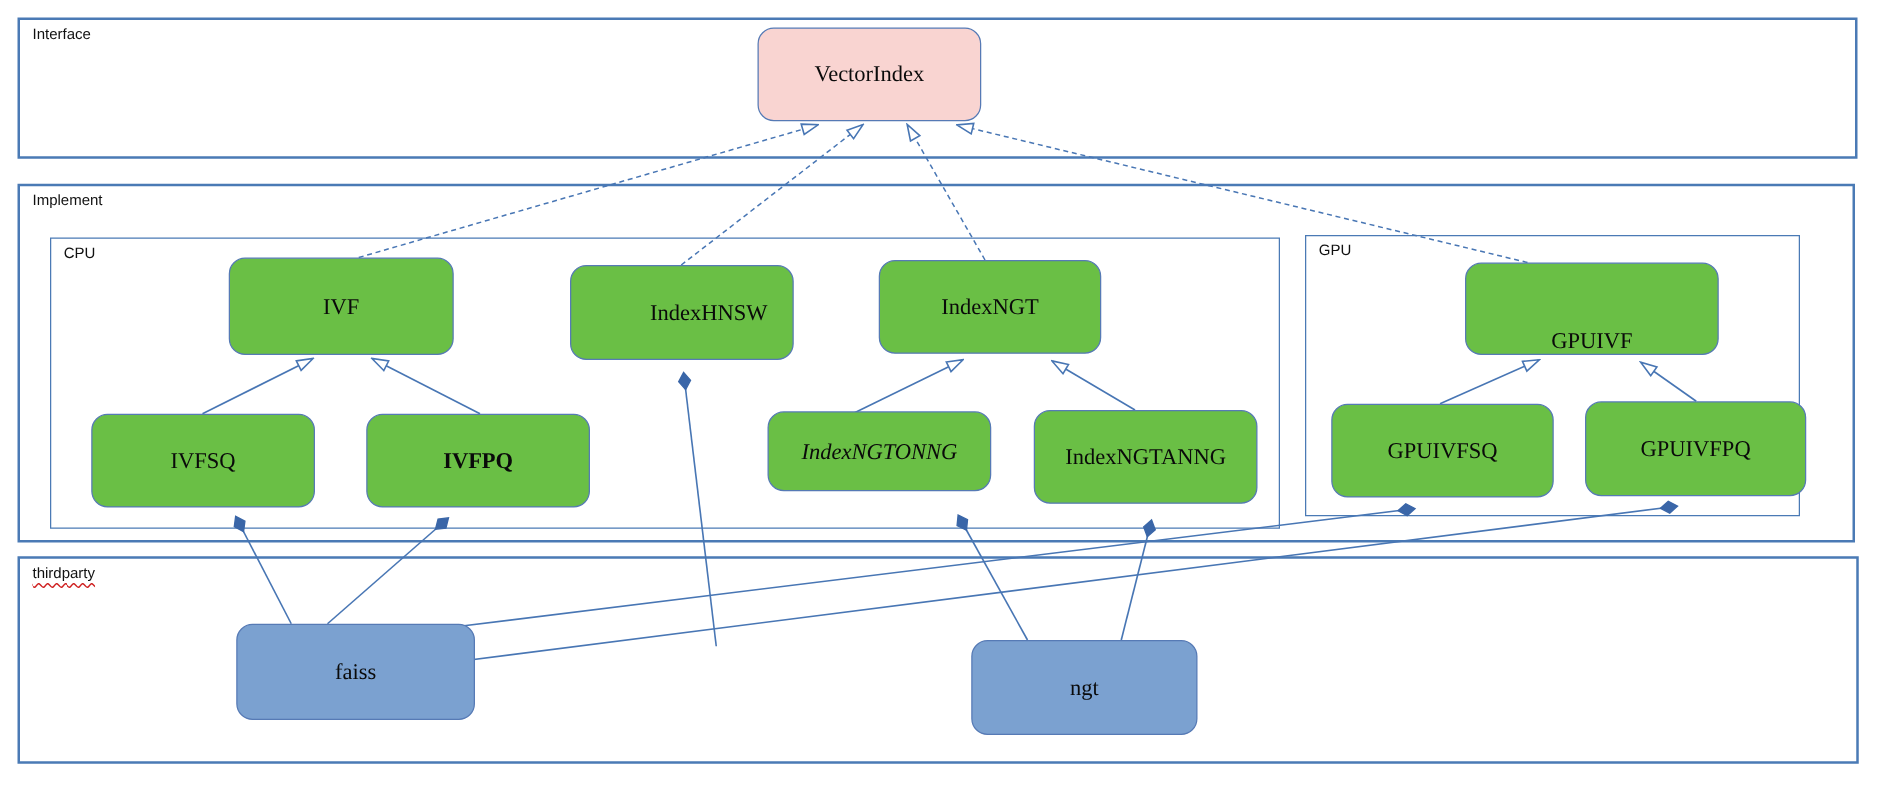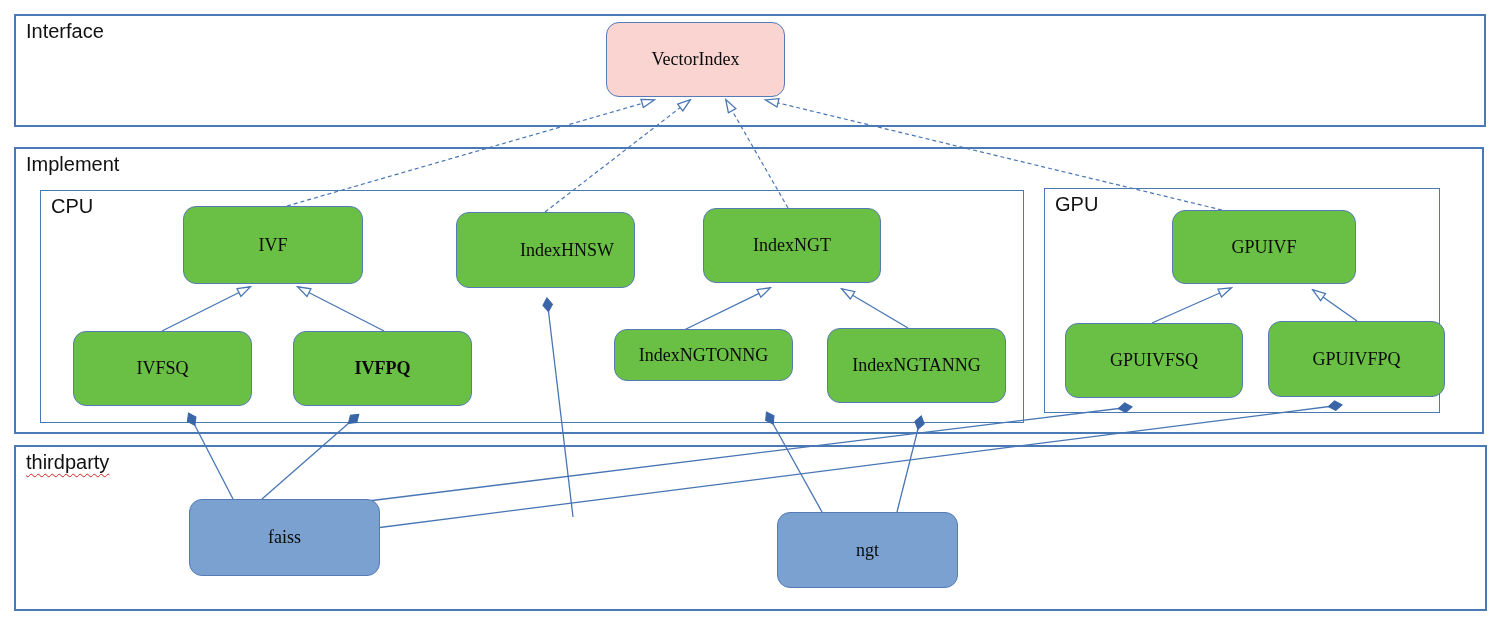--- a/index.html
+++ b/index.html
@@ -5,21 +5,21 @@
   html,body{margin:0;padding:0;background:#ffffff;}
   .canvas{
     position:relative;width:1503px;height:628px;background:#ffffff;overflow:hidden;
     font-family:"Liberation Sans",sans-serif;
   }
   .frame{
     position:absolute;border:2px solid #4a7ab5;background:transparent;box-sizing:border-box;
   }
   .frame.inner{border-width:1.5px;}
   .frame-label{
-    position:absolute;left:10px;top:4px;font-size:20px;color:#111111;
+    position:absolute;left:10px;top:4px;font-size:12px;color:#111111;
     font-family:"Liberation Sans",sans-serif;white-space:nowrap;
   }
   .frame-label.squiggle{
     text-decoration:underline;
     text-decoration-style:wavy;
     text-decoration-color:#cf2020;
     text-decoration-thickness:1px;
     text-underline-offset:4px;
   }
   .node{
@@ -106,28 +106,28 @@
   </div>
   <div class="node green" style="left:703px;top:208px;width:178px;height:75px;">
     <span>IndexNGT</span>
   </div>
   <div class="node green" style="left:73px;top:331px;width:179px;height:75px;">
     <span>IVFSQ</span>
   </div>
   <div class="node green" style="left:293px;top:331px;width:179px;height:75px;font-weight:bold;">
     <span>IVFPQ</span>
   </div>
-  <div class="node green" style="left:614px;top:329px;width:179px;height:52px;">
+  <div class="node green" style="left:614px;top:329px;width:179px;height:64px;font-style:italic;">
     <span>IndexNGTONNG</span>
   </div>
   <div class="node green" style="left:827px;top:328px;width:179px;height:75px;">
     <span>IndexNGTANNG</span>
   </div>
 
-  <div class="node green" style="left:1172px;top:210px;width:184px;height:74px;">
+  <div class="node green" style="left:1172px;top:210px;width:203px;height:74px;align-items:flex-end;">
     <span>GPUIVF</span>
   </div>
   <div class="node green" style="left:1065px;top:323px;width:178px;height:75px;">
     <span>GPUIVFSQ</span>
   </div>
   <div class="node green" style="left:1268px;top:321px;width:177px;height:76px;">
     <span>GPUIVFPQ</span>
   </div>
 
   <div class="node blue" style="left:189px;top:499px;width:191px;height:77px;">

